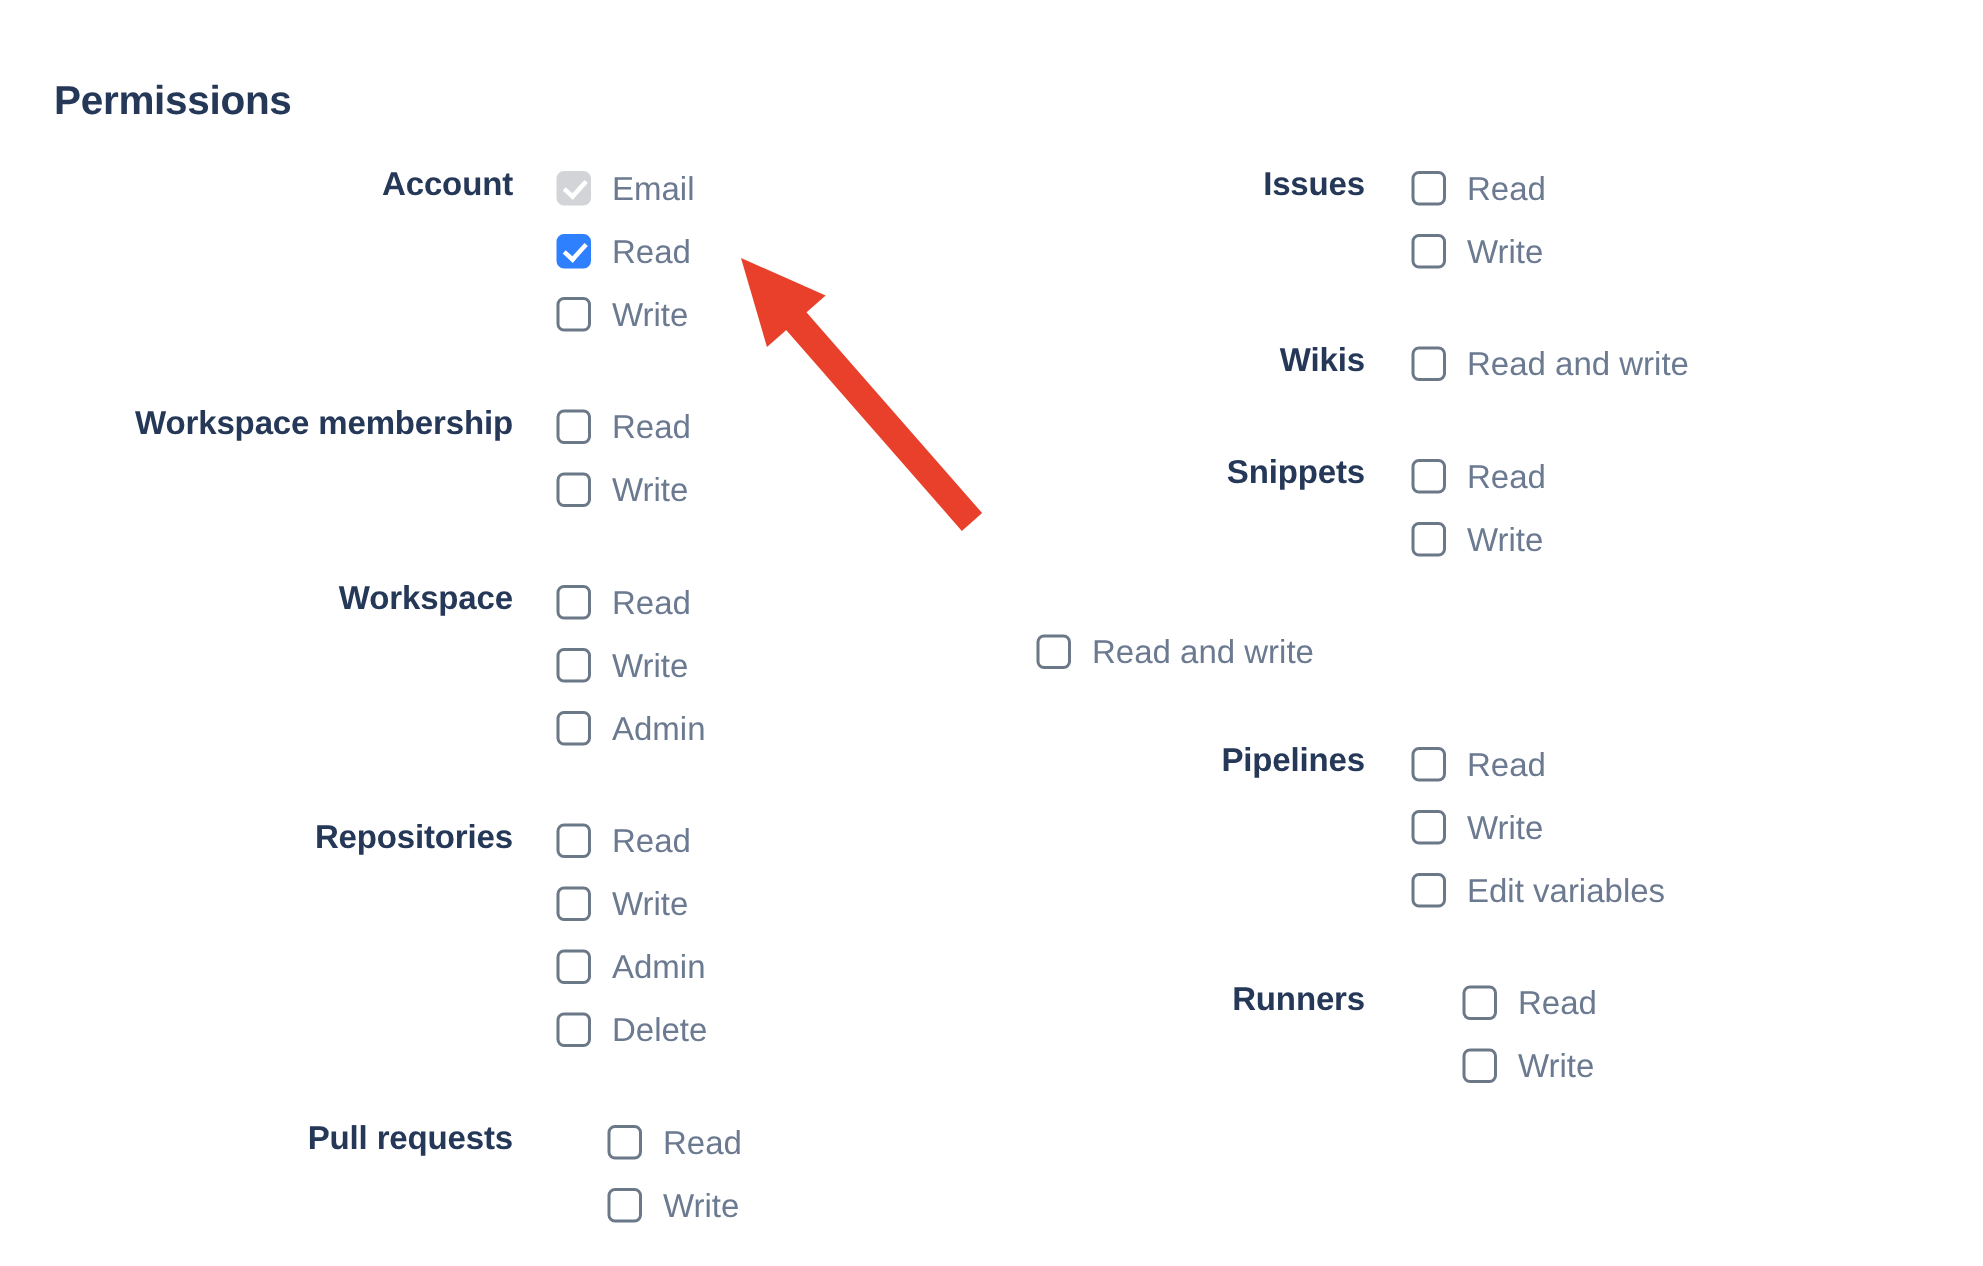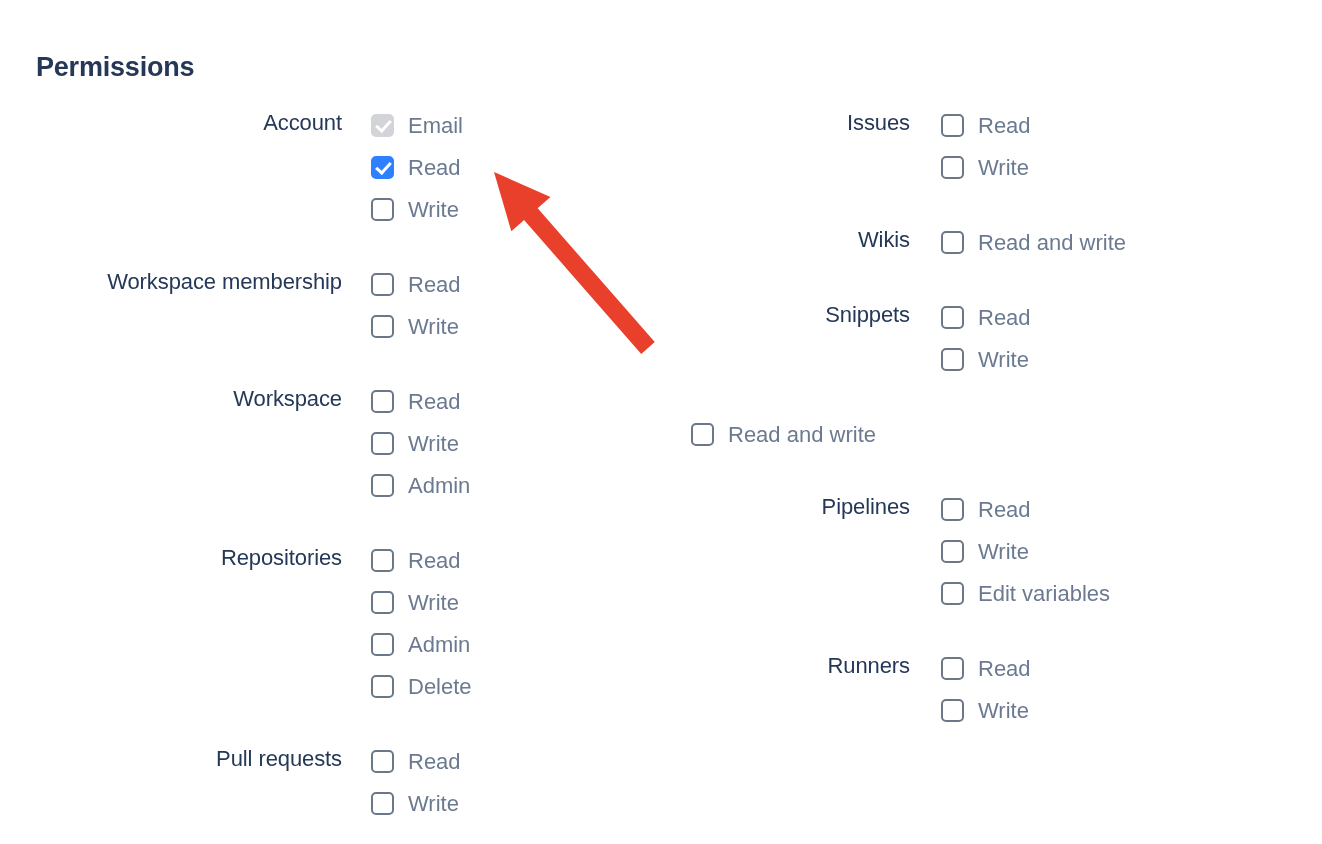--- a/index.html
+++ b/index.html
@@ -43,25 +43,25 @@
   }
   .col-left  { width: 660px; padding-left: 0; }
   .col-right { width: 662px; }
 
   .perm-group {
     display: flex;
     flex-direction: row;
     align-items: flex-start;
     margin-bottom: 33px;
   }
-  .perm-group:last-child { margin-bottom: 0; }
+  .perm-group:last-child { margin-bottom: 0; gap: 34px; }
 
   .group-label {
     font-size: 22px;
-    font-weight: normal;
+    font-weight: bold;
     color: #253858;
     text-align: right;
     line-height: 29px;
     padding-top: 4px;
     letter-spacing: -0.1px;
   }
   .col-left .group-label  { width: 342px; padding-right: 0; }
   .col-right .group-label { width: 250px; padding-right: 0; }
 
   .options {

